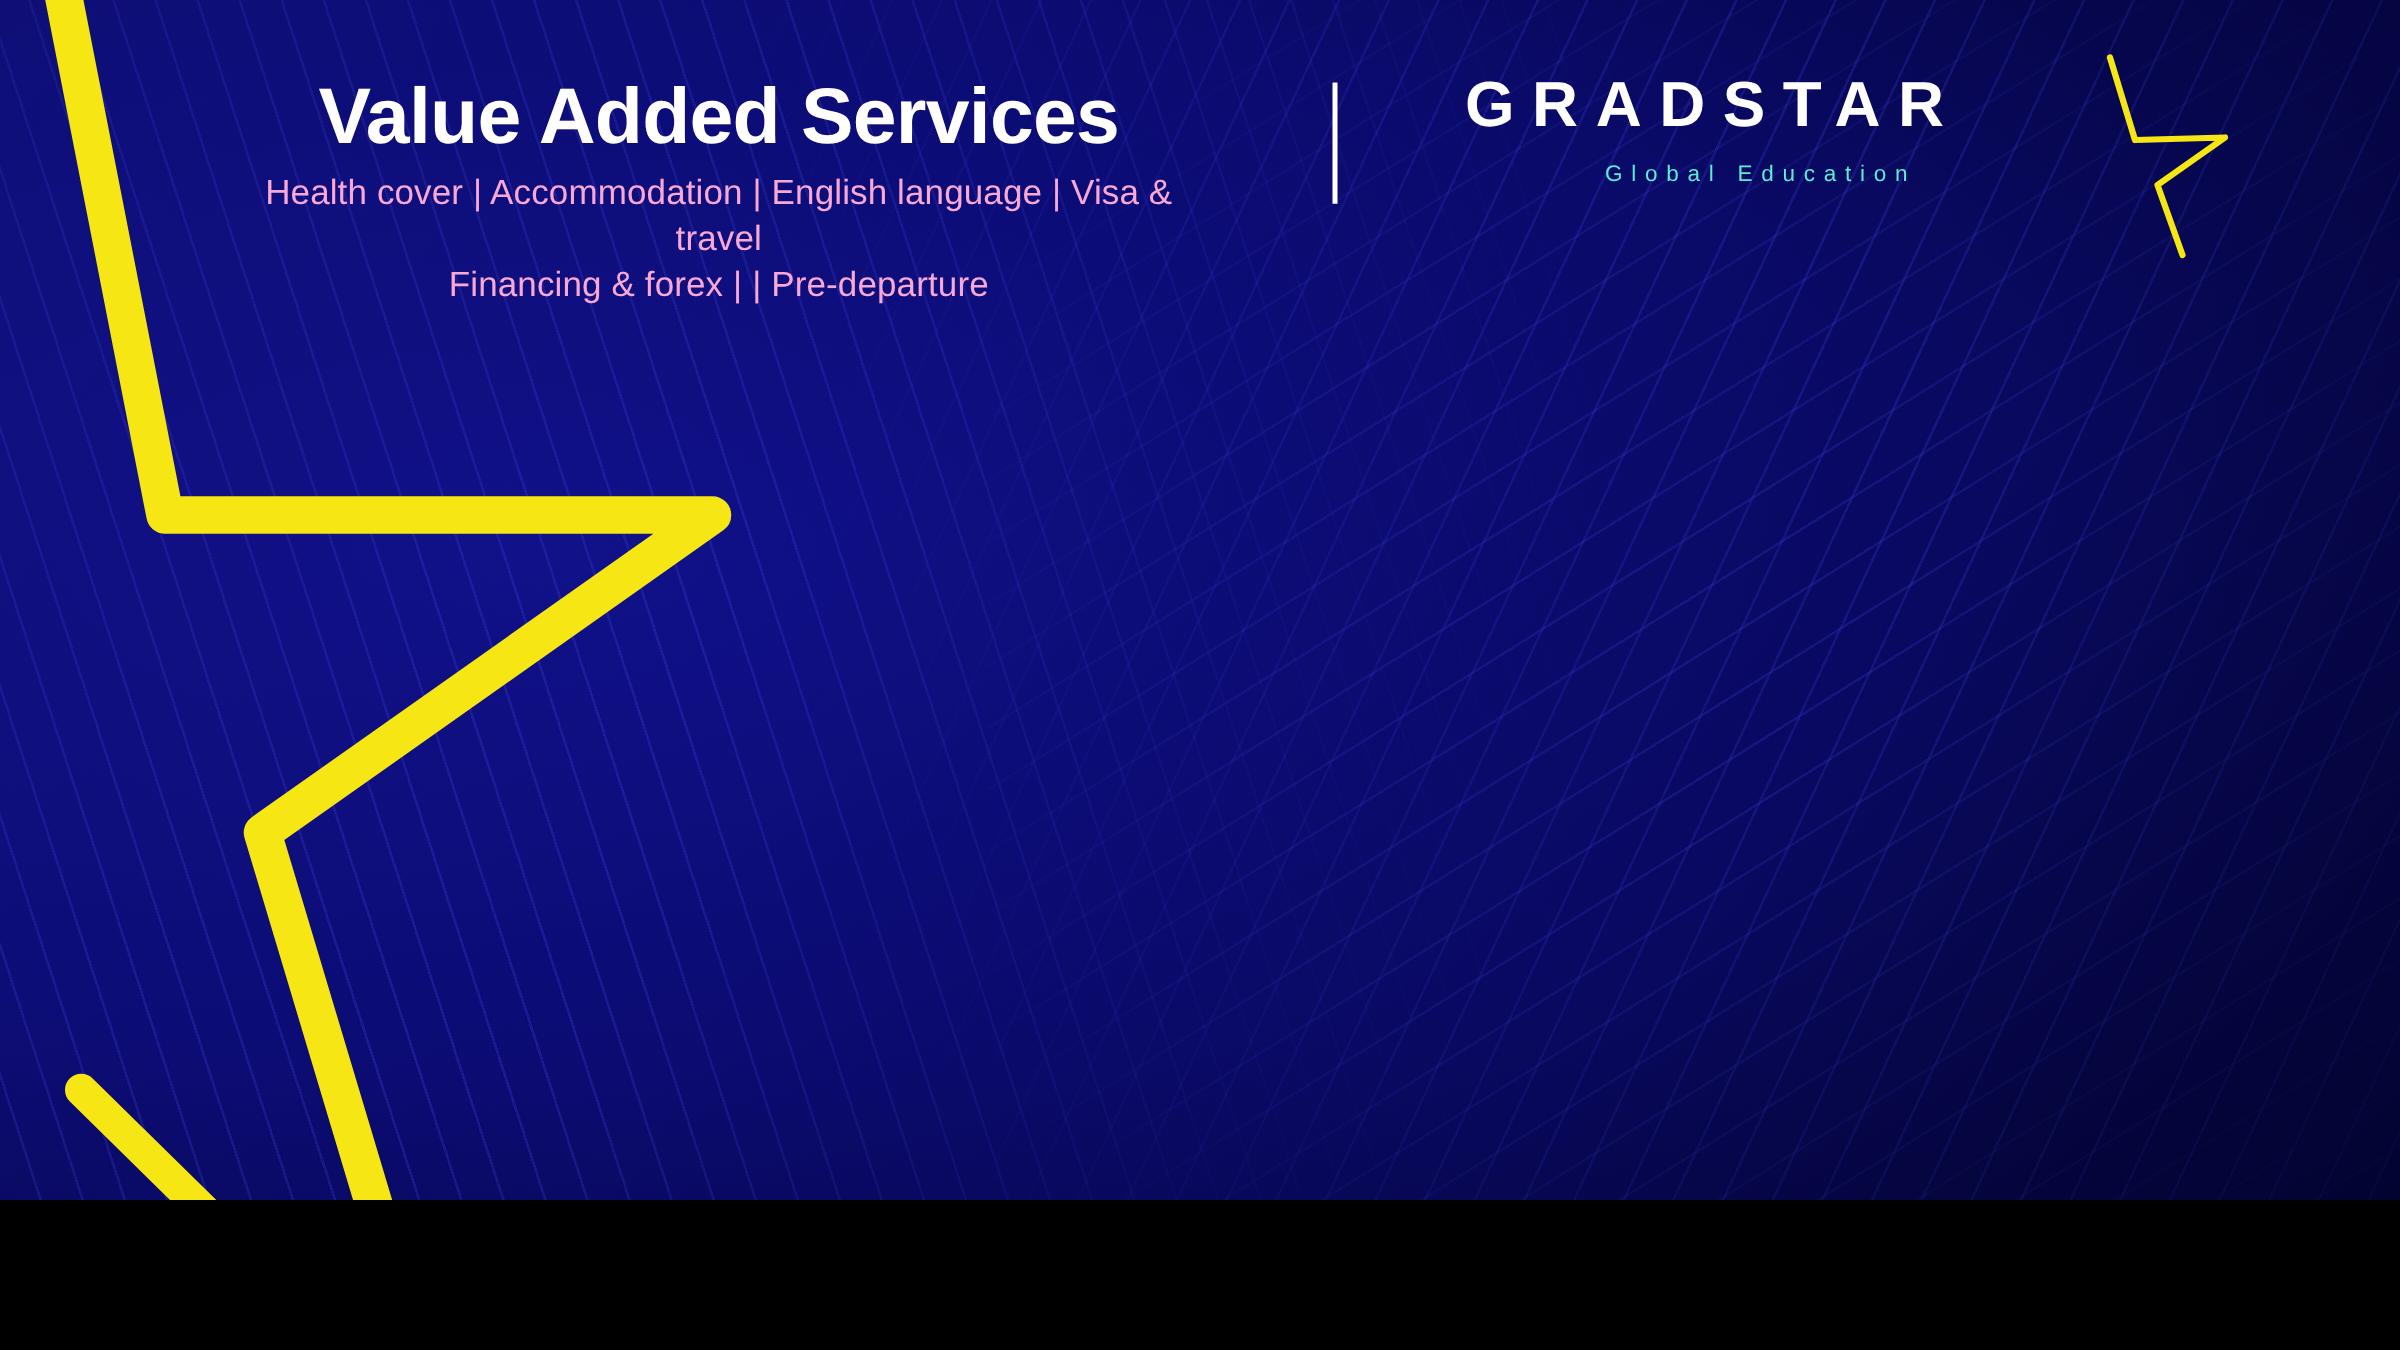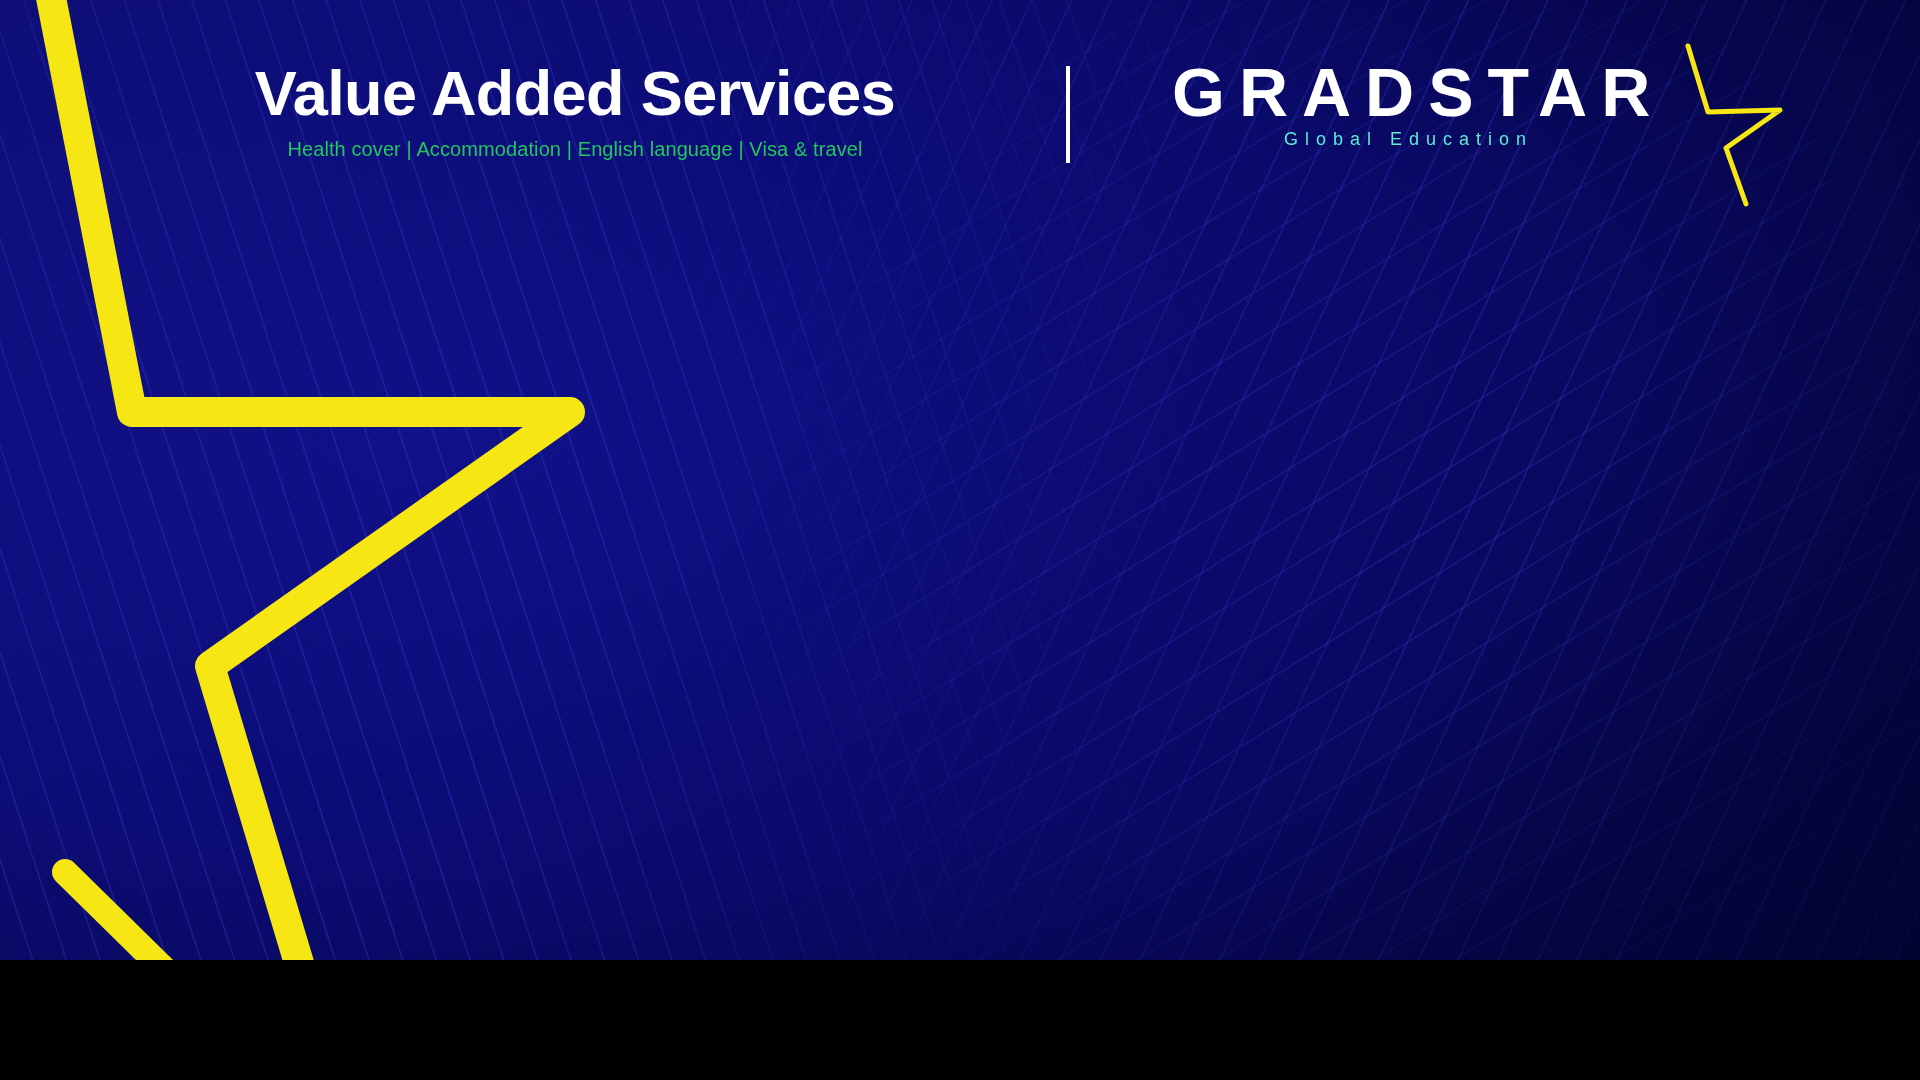--- a/index.html
+++ b/index.html
@@ -100,23 +100,23 @@
     font-size: 63px;
     font-weight: 700;
     color: #ffffff;
     letter-spacing: -0.6px;
     line-height: 1.05;
     margin: 0;
     white-space: nowrap;
   }
   .headline-sub {
     margin: 10px 0 0 0;
-    font-size: 20px;
+    font-size: 28px;
     font-weight: 400;
-    color: #22c55e;
+    color: #f9a8d4;
     line-height: 1.32;
     letter-spacing: 0.1px;
   }
   .headline-sub .sub-line {
     display: block;
   }
 
   
   .header-divider {
     position: absolute;
@@ -132,21 +132,21 @@
     position: absolute;
     left: 1160px;
     top: 48px;
     width: 620px;
     height: 130px;
   }
   .brand-name {
     position: absolute;
     left: 12px;
     top: 10px;
-    font-size: 68px;
+    font-size: 51px;
     font-weight: 700;
     color: #ffffff;
     letter-spacing: 14px;
     line-height: 1;
     white-space: nowrap;
   }
   .brand-tagline {
     position: absolute;
     left: 124px;
     top: 82px;
@@ -181,20 +181,21 @@
     <svg width="1920" height="1080" viewBox="0 0 1920 1080" xmlns="http://www.w3.org/2000/svg">
       <polyline points="28,-120 132,412 570,412 210,666 358,1160" fill="none" stroke="#f5e614" stroke-width="30" stroke-linecap="round" stroke-linejoin="round"></polyline>
       <polyline points="358,1160 65,872" fill="none" stroke="#f5e614" stroke-width="26" stroke-linecap="round" stroke-linejoin="round"></polyline>
     </svg>
   </div>
 
   <div class="headline-block">
     <h1 class="headline-title">Value Added Services</h1>
     <p class="headline-sub">
       <span class="sub-line">Health cover | Accommodation | English language | Visa &amp; travel</span>
+      <span class="sub-line">Financing &amp; forex |  | Pre-departure</span>
     </p>
   </div>
 
   <div class="header-divider"></div>
 
   <div class="brand">
     <div class="brand-name">GRADSTAR</div>
     <div class="brand-tagline">Global Education</div>
     <div class="brand-star">
       <svg width="170" height="170" viewBox="0 0 170 170" xmlns="http://www.w3.org/2000/svg">

